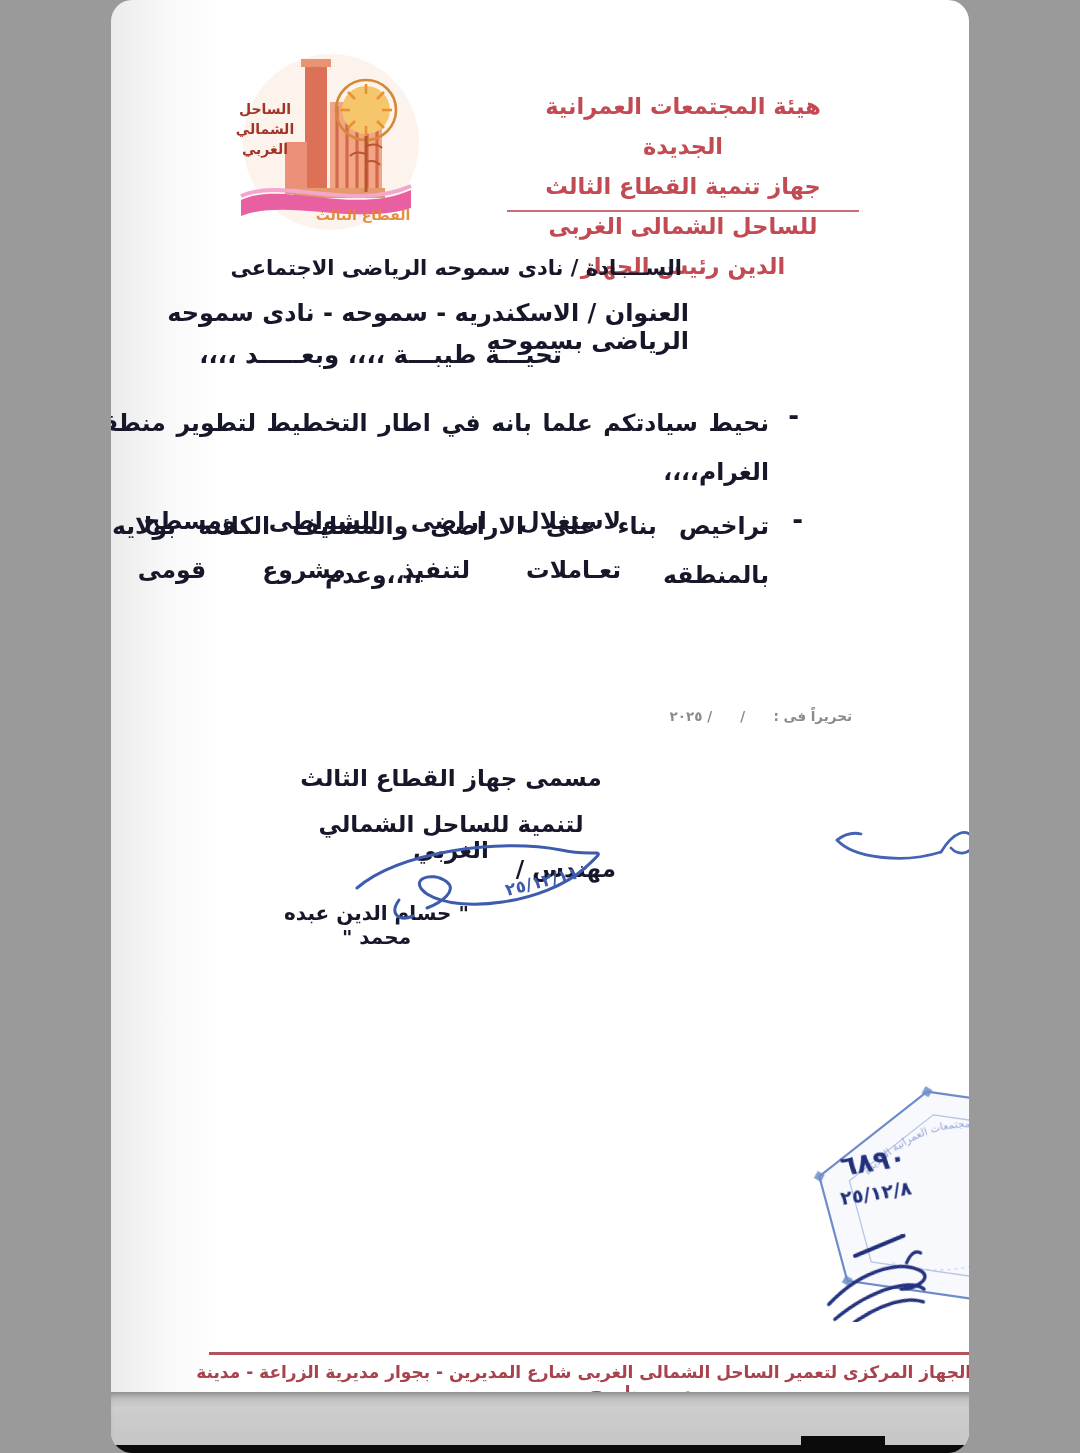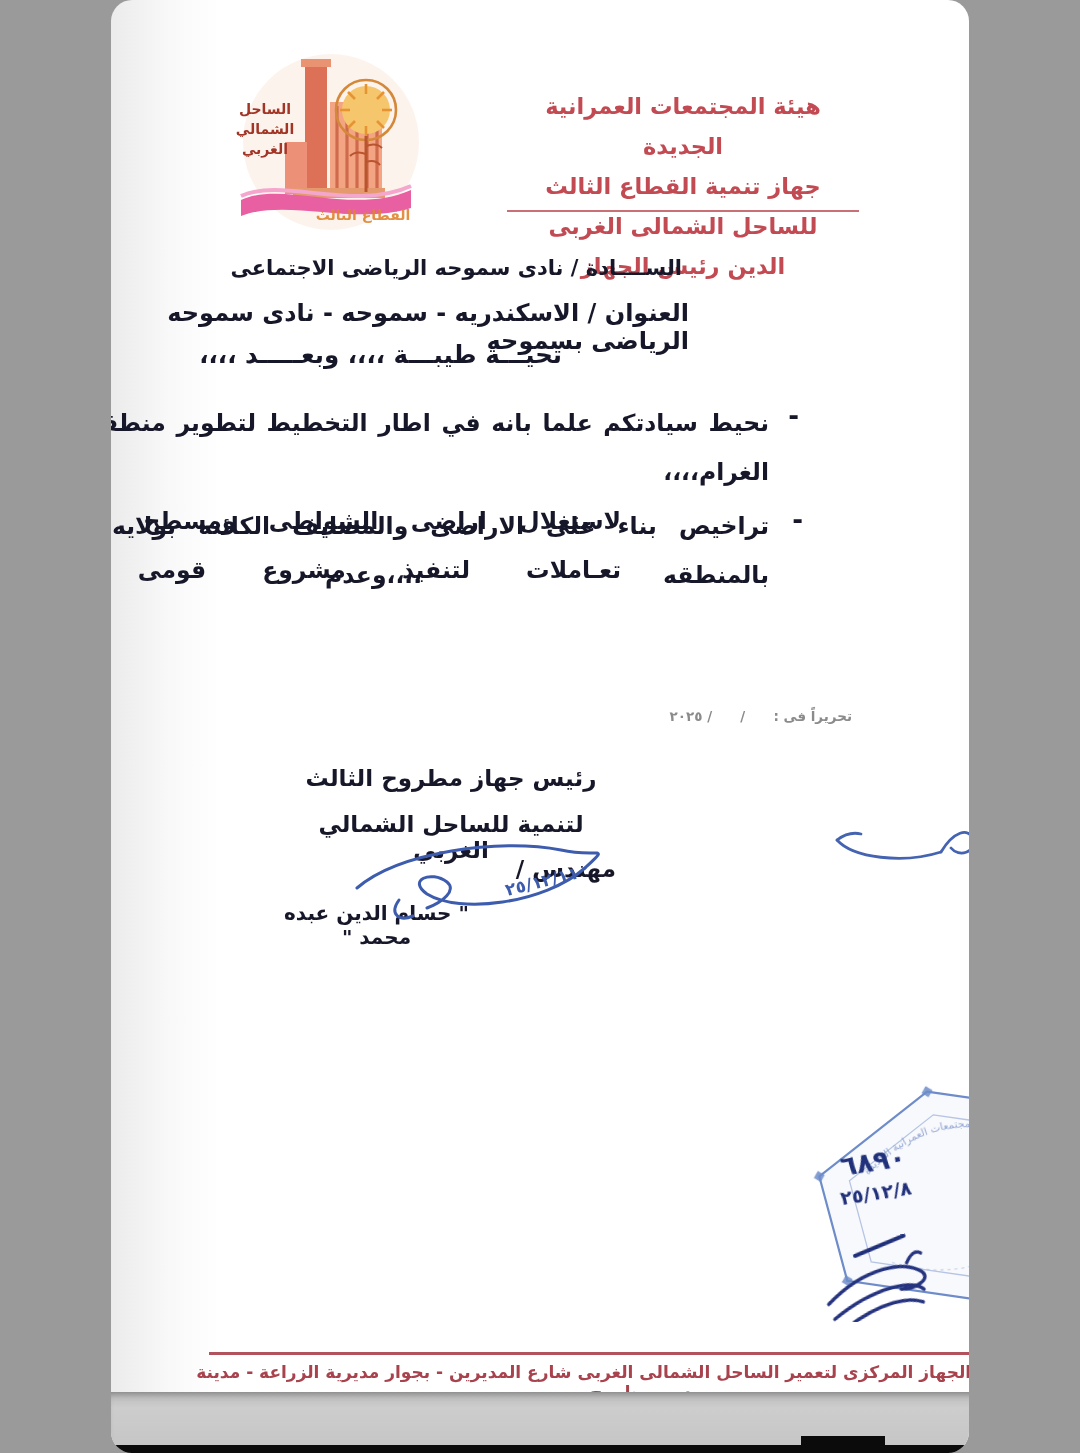--- a/index.html
+++ b/index.html
@@ -113,21 +113,21 @@
     <div class="jline lshort1">لاستغلال اراضى الشواطى ومسطح المياه تعـاملات لتنفيذ مشروع قومى ،،،،</div>
   </div>
 
   <div class="abs rtl ink bullet b2">-</div>
   <div class="abs rtl ink paras p2">
     <div class="jline">تراخيص بناء على الاراضى والمصايف الكائنه بولايه الهيئه بالمنطقه ،،،،وعدم قبول</div>
   </div>
 
   <div class="abs rtl dateline">تحريراً فى :      /      / ٢٠٢٥</div>
 
-  <div class="abs rtl ink sig1">رئيس جهاز مطروح الثالث</div>
+  <div class="abs rtl ink sig1">مسمى جهاز القطاع الثالث</div>
   <div class="abs rtl ink sig2">لتنمية للساحل الشمالي الغربي</div>
   <div class="abs ink sigrole">مهندس /</div>
   <div class="abs rtl ink signame">" حسام الدين عبده محمد "</div>
 
   <svg class="abs" style="left:228px;top:830px;" width="310" height="95" viewBox="0 0 310 95">
     <g fill="none" stroke="#3d5cae" stroke-width="3" stroke-linecap="round">
       <path d="M18 58 C 60 22, 160 8, 222 20 C 258 28, 272 14, 246 38"></path>
       <path d="M246 38 C 205 74, 120 84, 88 64 C 68 50, 92 40, 108 52 C 118 60, 104 72, 88 78"></path>
       <path d="M60 70 C 50 84, 60 92, 74 86"></path>
     </g>

